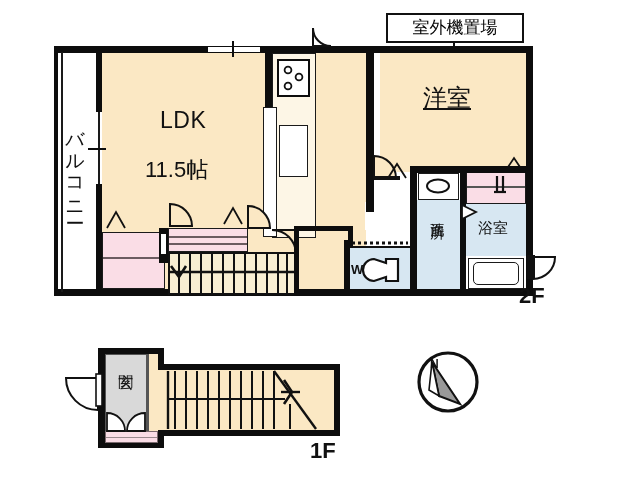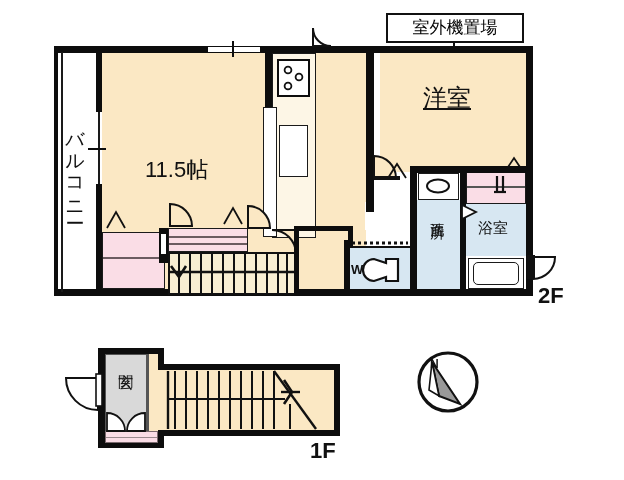--- a/index.html
+++ b/index.html
@@ -76,20 +76,21 @@
 
     <div class="abs" style="left:61px;top:52px;width:1.5px;height:240px;background:#1a1a1a;"></div>
 
     <div class="abs white" style="left:96px;top:112px;width:6px;height:72px;"></div>
     <div class="abs" style="left:97.5px;top:112px;width:2px;height:72px;background:#1a1a1a;"></div>
 
     <div class="lbl vert" style="left:66px;top:118px;">バルコニー</div>
 
     <div class="abs wall" style="left:88px;top:148px;width:18px;height:2px;"></div>
 
+    <div class="lbl lbl-ldk" style="left:160px;top:107px;">LDK</div>
     <div class="lbl lbl-sz" style="left:145px;top:155px;">11.5帖</div>
 
     <div class="lbl lbl-jp" style="left:423px;top:82px;font-size:24px;">洋室</div>
 
     <div class="abs white" style="left:208px;top:47px;width:52px;height:5px;"></div>
     <div class="abs wall" style="left:232px;top:41px;width:2px;height:16px;"></div>
 
     <div class="abs wall" style="left:265px;top:52px;width:7px;height:92px;"></div>
 
     <div class="abs ol" style="left:272px;top:53px;width:44px;height:185px;background:#fdf6e6;"></div>
@@ -215,21 +216,21 @@
 
     <div class="abs wall" style="left:294px;top:230px;width:5px;height:65px;"></div>
     <div class="abs wall" style="left:294px;top:226px;width:58px;height:5px;"></div>
     <div class="abs wall" style="left:348px;top:226px;width:5px;height:22px;"></div>
 
     <svg width="624" height="320">
       <path d="M 533 257 L 533 279 A 22 22 0 0 0 555 257 Z" fill="#ffffff" stroke="#111" stroke-width="2"></path>
       <rect x="527" y="255" width="8" height="24" fill="#111"></rect>
     </svg>
 
-    <div class="lbl lbl-fl" style="left:538px;top:283px;">2F</div>
+    <div class="lbl lbl-fl" style="left:519px;top:283px;">2F</div>
   </div>
 
   <div class="abs" style="left:0;top:330px;width:624px;height:150px;">
 
     <div class="abs room" style="left:104px;top:34px;width:235px;height:66px;"></div>
 
     <div class="abs wall" style="left:98px;top:18px;width:7px;height:100px;"></div>
     <div class="abs wall" style="left:98px;top:18px;width:66px;height:6px;"></div>
     <div class="abs wall" style="left:158px;top:34px;width:182px;height:6px;"></div>
     <div class="abs wall" style="left:158px;top:18px;width:6px;height:22px;"></div>

